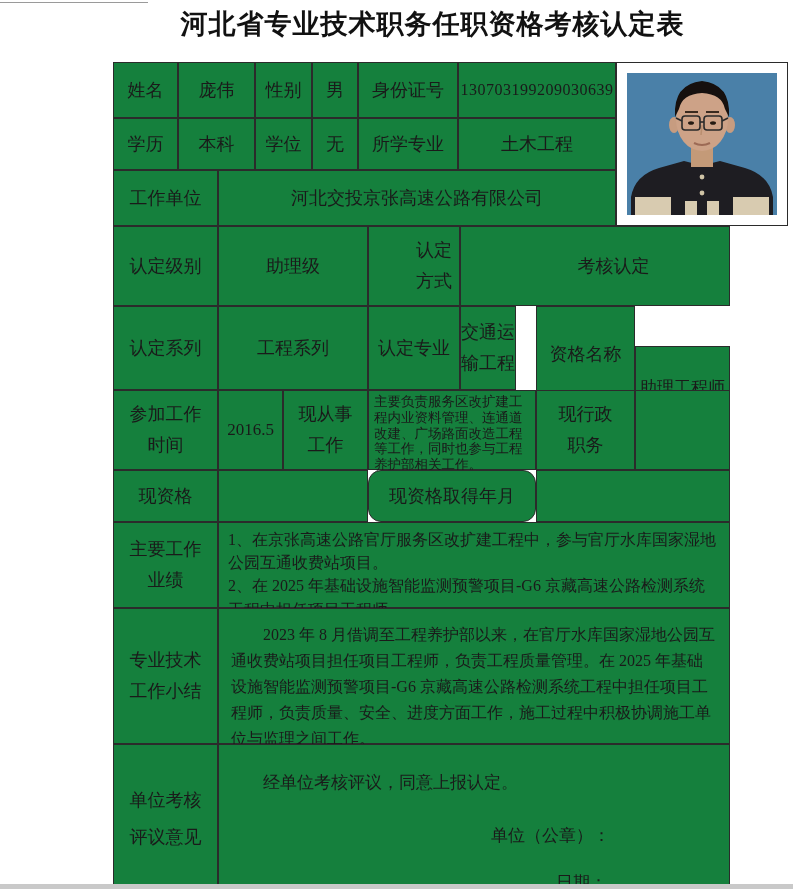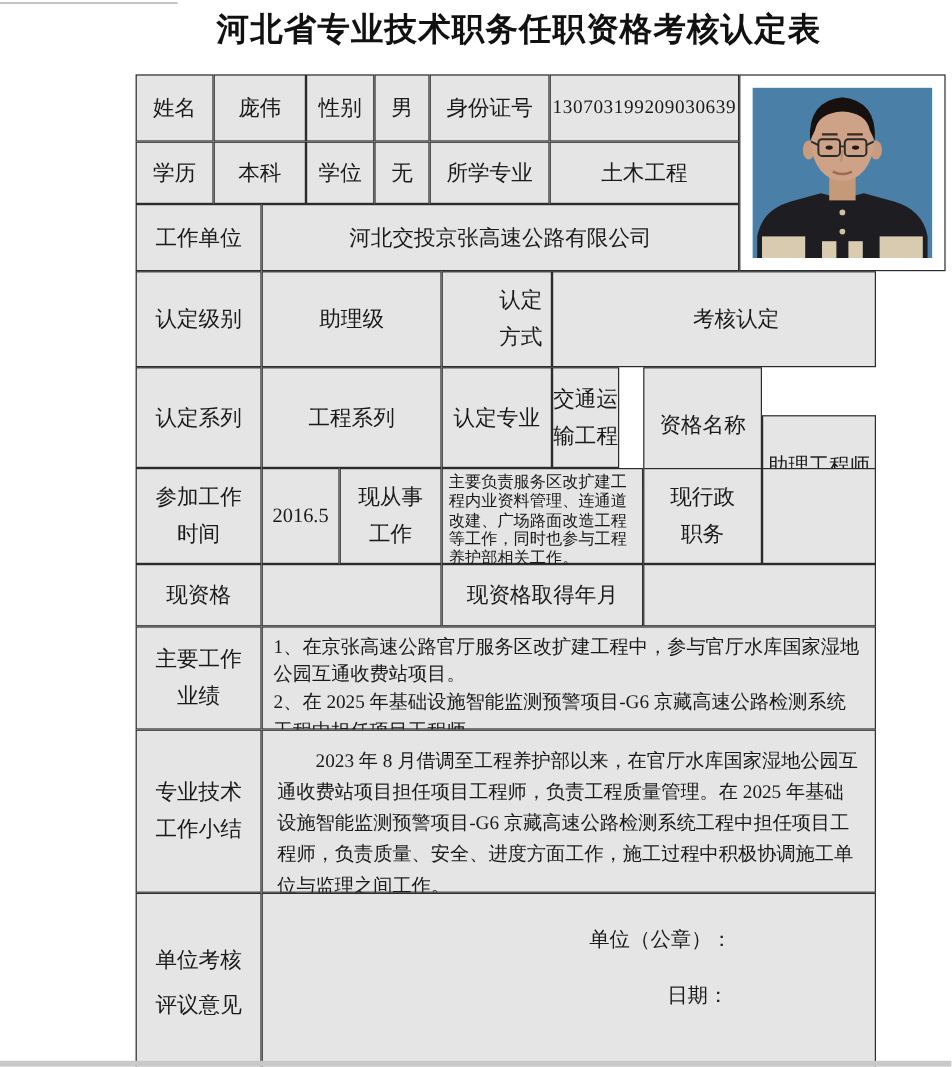--- a/index.html
+++ b/index.html
@@ -5,21 +5,21 @@
   html,body{margin:0;padding:0;}
   body{
     width:793px;height:889px;position:relative;overflow:hidden;background:#ffffff;
     font-family:"Liberation Serif","DejaVu Serif",serif;color:#1a1a1a;
   }
   .page-title{
     position:absolute;left:0;top:6px;width:100%;text-align:center;
     font-size:27px;font-weight:bold;letter-spacing:1px;color:#111;margin-left:36px;
   }
   .cell{
-    position:absolute;box-sizing:border-box;border:1px solid #2b2b2b;background:#e5e5e5;
+    position:absolute;box-sizing:border-box;border:1px solid #2b2b2b;background:#15803d;
     display:flex;align-items:center;justify-content:center;text-align:center;
     font-size:18px;line-height:1.7;
   }
   .cell.blk{display:block;text-align:left;}
   .wrap4{display:inline-block;width:76px;word-break:break-all;line-height:1.7;}
   .wrap4.tall{line-height:2.05;}
   .wrap3{display:inline-block;width:58px;word-break:break-all;line-height:1.7;}
   .id-num{font-size:16px;letter-spacing:.5px;}
   .small-desc{font-size:13.5px;line-height:1.17;padding:3px 5px;text-align:left;}
   .ach-text{font-size:16px;line-height:1.45;padding:5px 9px;}
@@ -110,21 +110,21 @@
     <span class="wrap3">现从事工作</span>
   </div>
 <div class="cell blk small-desc" style="left:368px;top:390px;width:168px;height:80px;">主要负责服务区改扩建工程内业资料管理、连通道改建、广场路面改造工程等工作，同时也参与工程养护部相关工作。</div>
 <div class="cell" style="left:536px;top:390px;width:99px;height:80px;">
     <span class="wrap3">现行政职务</span>
   </div>
 <div class="cell" style="left:635px;top:390px;width:95px;height:80px;"></div>
 
 <div class="cell" style="left:113px;top:470px;width:105px;height:52px;">现资格</div>
 <div class="cell" style="left:218px;top:470px;width:150px;height:52px;"></div>
-<div class="cell" style="left:368px;top:470px;width:168px;height:52px;">现资格取得年月</div>
+<div class="cell" style="left:368px;top:470px;width:168px;height:52px;border-radius:13px;">现资格取得年月</div>
 <div class="cell" style="left:536px;top:470px;width:194px;height:52px;"></div>
 
 <div class="cell" style="left:113px;top:522px;width:105px;height:86px;">
     <span class="wrap4">主要工作业绩</span>
   </div>
 <div class="cell blk ach-text" style="left:218px;top:522px;width:512px;height:86px;">
   <p>1、在京张高速公路官厅服务区改扩建工程中，参与官厅水库国家湿地公园互通收费站项目。</p>
   <p>2、在 2025 年基础设施智能监测预警项目-G6 京藏高速公路检测系统工程中担任项目工程师。</p>
 </div>
 
@@ -132,17 +132,18 @@
     <span class="wrap4">专业技术工作小结</span>
   </div>
 <div class="cell blk" style="left:218px;top:608px;width:512px;height:136px;">
   <div class="summary-text">2023 年 8 月借调至工程养护部以来，在官厅水库国家湿地公园互通收费站项目担任项目工程师，负责工程质量管理。在 2025 年基础设施智能监测预警项目-G6 京藏高速公路检测系统工程中担任项目工程师，负责质量、安全、进度方面工作，施工过程中积极协调施工单位与监理之间工作。</div>
 </div>
 
 <div class="cell" style="left:113px;top:744px;width:105px;height:150px;">
     <span class="wrap4 tall">单位考核评议意见</span>
   </div>
 <div class="cell blk" style="left:218px;top:744px;width:512px;height:150px;">
+  <div class="opinion-line">经单位考核评议，同意上报认定。</div>
   <div class="seal-line">单位（公章）：</div>
   <div class="date-line">日期：</div>
 </div>
 
 <div class="artifact-bottom"></div>
 
 </body></html>

